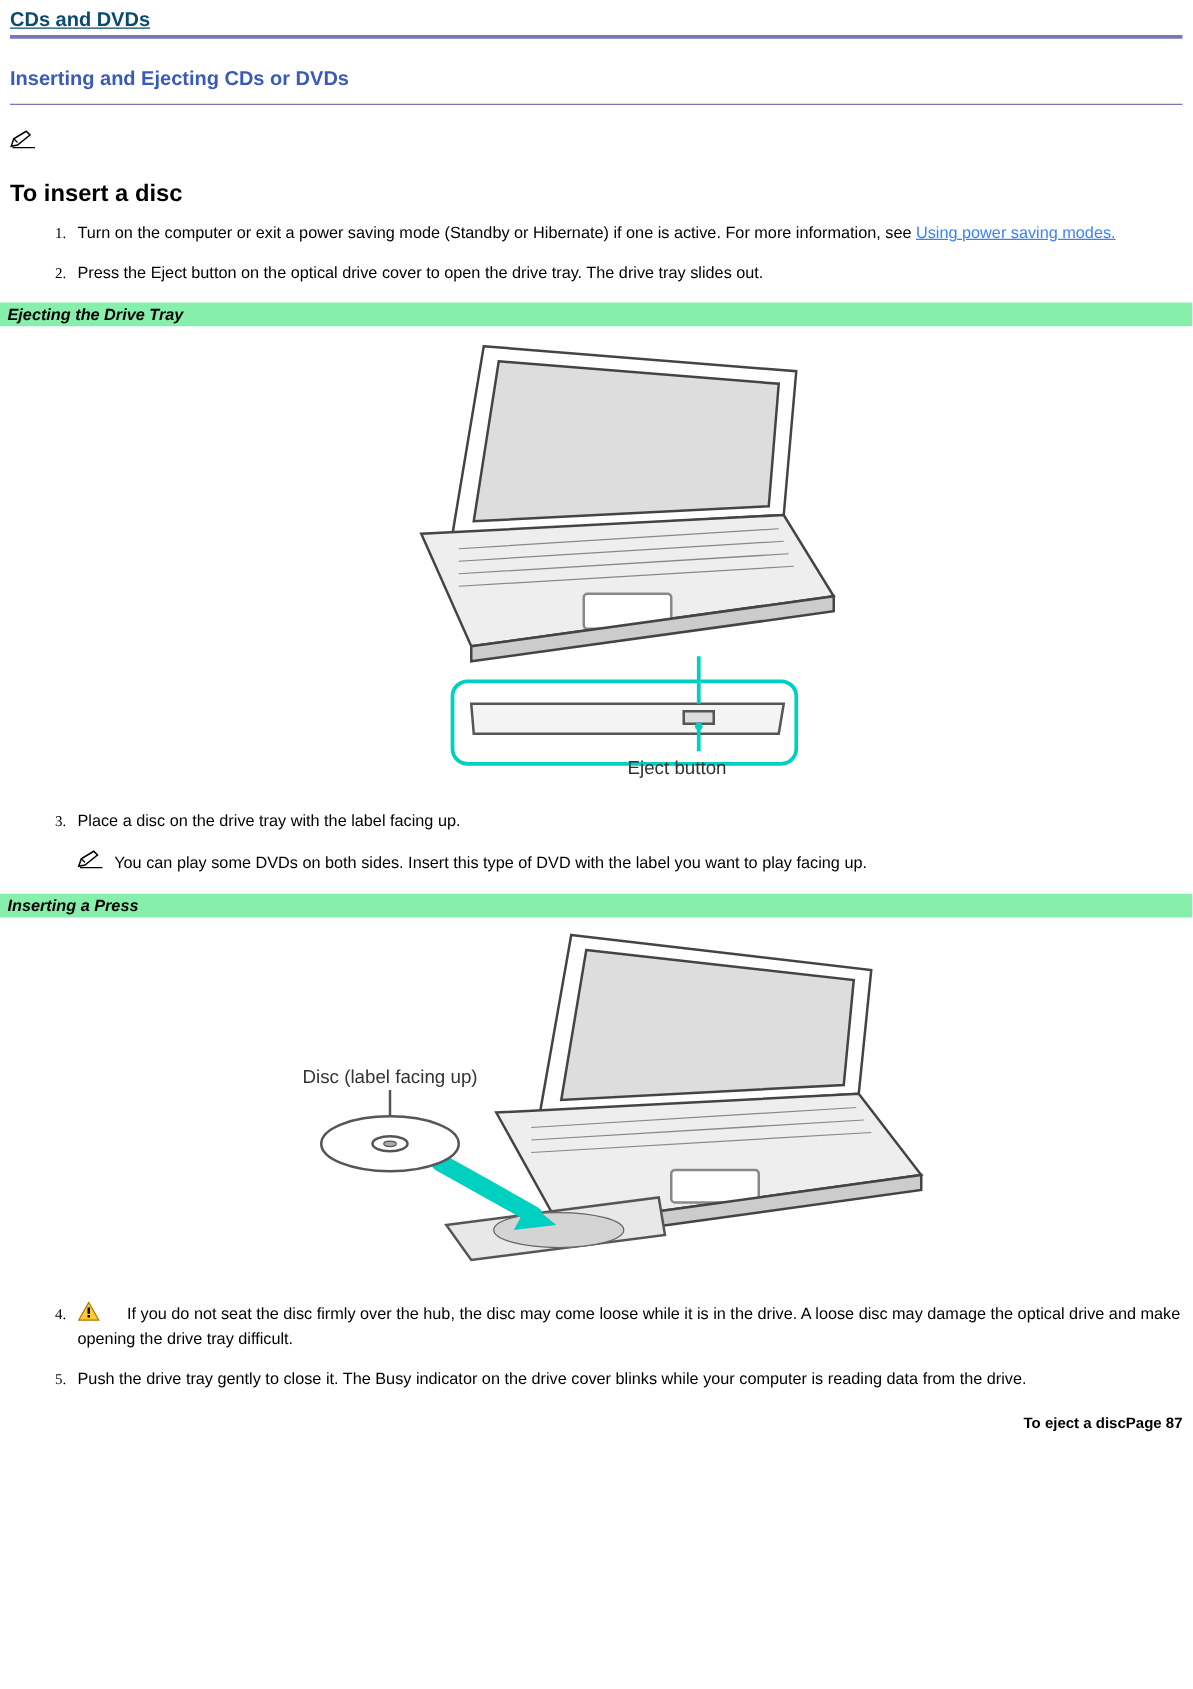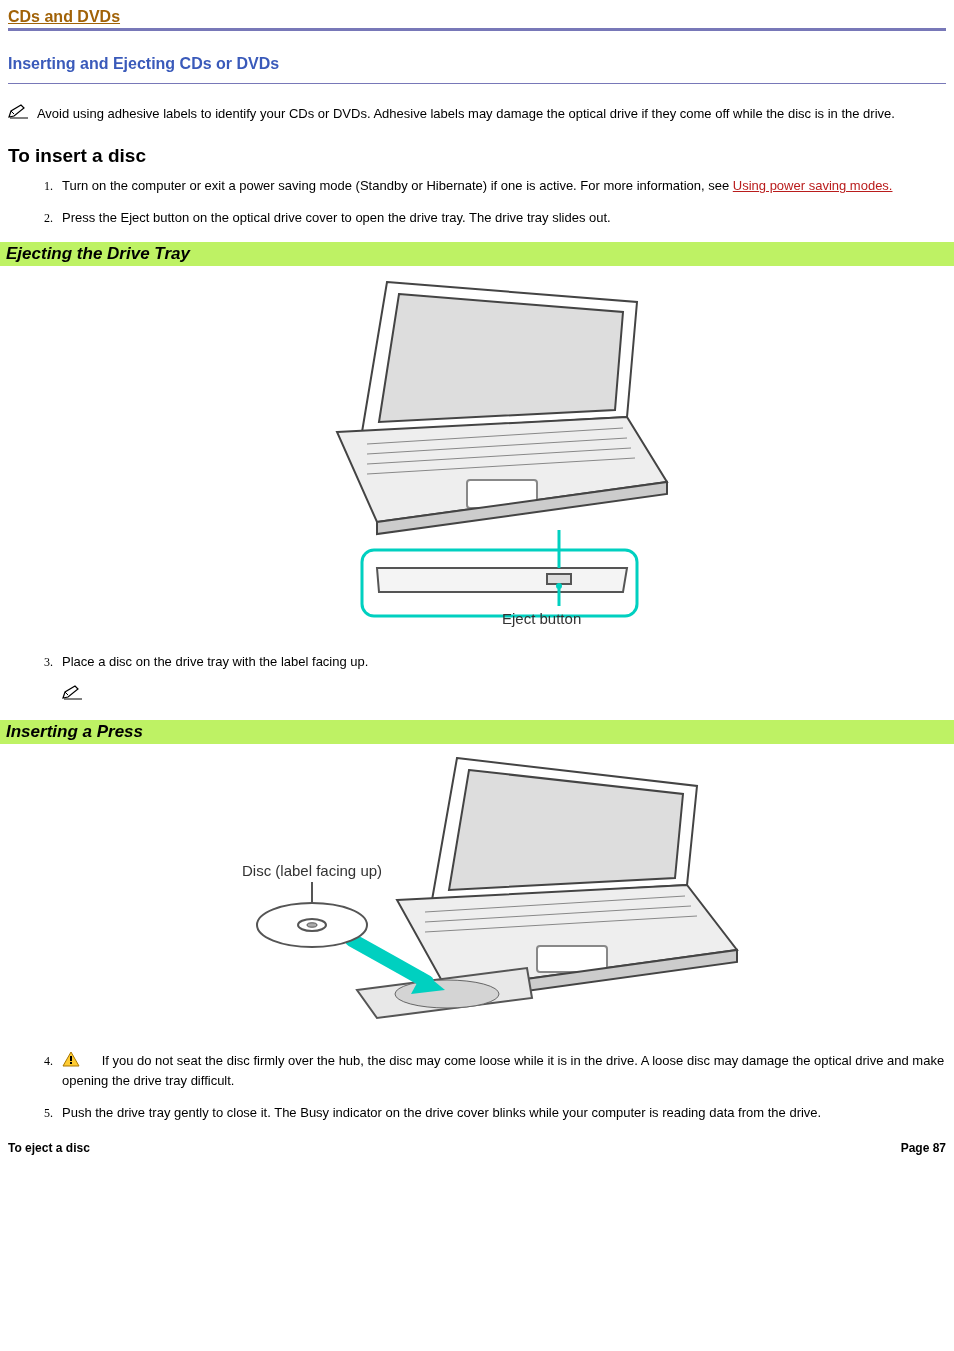--- a/index.html
+++ b/index.html
@@ -6,21 +6,21 @@
     font-family: Verdana, Arial, sans-serif;
     font-size: 13px;
     color: #000;
     margin: 0;
     padding: 8px;
     width: 938px;
   }
   .section-title {
     font-size: 16px;
     font-weight: bold;
-    color: #a16207;
+    color: #0c4a6e;
     text-decoration: underline;
     border-bottom: 3px solid #7878b8;
     padding-bottom: 2px;
     margin-bottom: 24px;
   }
   .sub-title {
     font-size: 16px;
     font-weight: bold;
     color: #3a5aba;
     border-bottom: 1px solid #7878b8;
@@ -48,28 +48,28 @@
   ol.steps > li {
     margin-bottom: 14px;
     line-height: 1.4;
     padding-left: 6px;
   }
   ol.steps > li::marker {
     font-family: "Times New Roman", serif;
     font-size: 12px;
   }
   a.link {
-    color: #b91c1c;
+    color: #3b82f6;
     text-decoration: underline;
   }
   .caption-bar {
-    background: #bef264;
+    background: #86efac;
     font-style: italic;
     font-weight: bold;
-    font-size: 17px;
+    font-size: 13px;
     padding: 2px 6px;
     margin-left: -8px;
     margin-right: -8px;
     width: calc(100% + 16px);
     box-sizing: border-box;
   }
   .figure-wrap {
     text-align: center;
     margin: 6px 0 18px 0;
   }
@@ -80,21 +80,21 @@
     margin: 18px 0 14px 0;
     font-weight: normal;
   }
   .warn-icon {
     display: inline-block;
     vertical-align: middle;
     margin-right: 18px;
   }
   .footer {
     display: flex;
-    justify-content: space-between;
+    justify-content: flex-end;
     font-weight: bold;
     font-size: 12px;
     margin-top: 18px;
   }
   svg { display: inline-block; }
 </style>
 </head>
 <body>
 
 <div class="section-title">CDs and DVDs</div>
@@ -102,21 +102,20 @@
 <div class="sub-title">Inserting and Ejecting CDs or DVDs</div>
 
 <div class="note-line">
   <span class="note-icon">
     <svg width="22" height="16" viewBox="0 0 22 16">
       <path d="M1 13 L3 7 L13 1 L16 4 L6 12 L1 13 Z" fill="none" stroke="#000" stroke-width="1.2"></path>
       <path d="M3 7 L6 10" stroke="#000" stroke-width="1"></path>
       <path d="M2 14 L20 14" stroke="#000" stroke-width="1"></path>
     </svg>
   </span>
-  <span>Avoid using adhesive labels to identify your CDs or DVDs. Adhesive labels may damage the optical drive if they come off while the disc is in the drive.</span>
 </div>
 
 <div class="subheading">To insert a disc</div>
 
 <ol class="steps">
   <li>
     <span>Turn on the computer or exit a power saving mode (Standby or Hibernate) if one is active. For more information, see </span>
     <a href="#" class="link">Using power saving modes.</a>
   </li>
   <li>Press the Eject button on the optical drive cover to open the drive tray. The drive tray slides out.</li>
@@ -160,20 +159,21 @@
   <li>
     <span>Place a disc on the drive tray with the label facing up.</span>
     <div class="step-note">
       <span class="note-icon">
         <svg width="22" height="16" viewBox="0 0 22 16">
           <path d="M1 13 L3 7 L13 1 L16 4 L6 12 L1 13 Z" fill="none" stroke="#000" stroke-width="1.2"></path>
           <path d="M3 7 L6 10" stroke="#000" stroke-width="1"></path>
           <path d="M2 14 L20 14" stroke="#000" stroke-width="1"></path>
         </svg>
       </span>
+      <span>You can play some DVDs on both sides. Insert this type of DVD with the label you want to play facing up.</span>
     </div>
   </li>
 </ol>
 
 <div class="caption-bar">Inserting a Press</div>
 
 <div class="figure-wrap">
   <svg width="560" height="280" viewBox="0 0 560 280">
 
     <g stroke="#444" stroke-width="2" fill="none">

